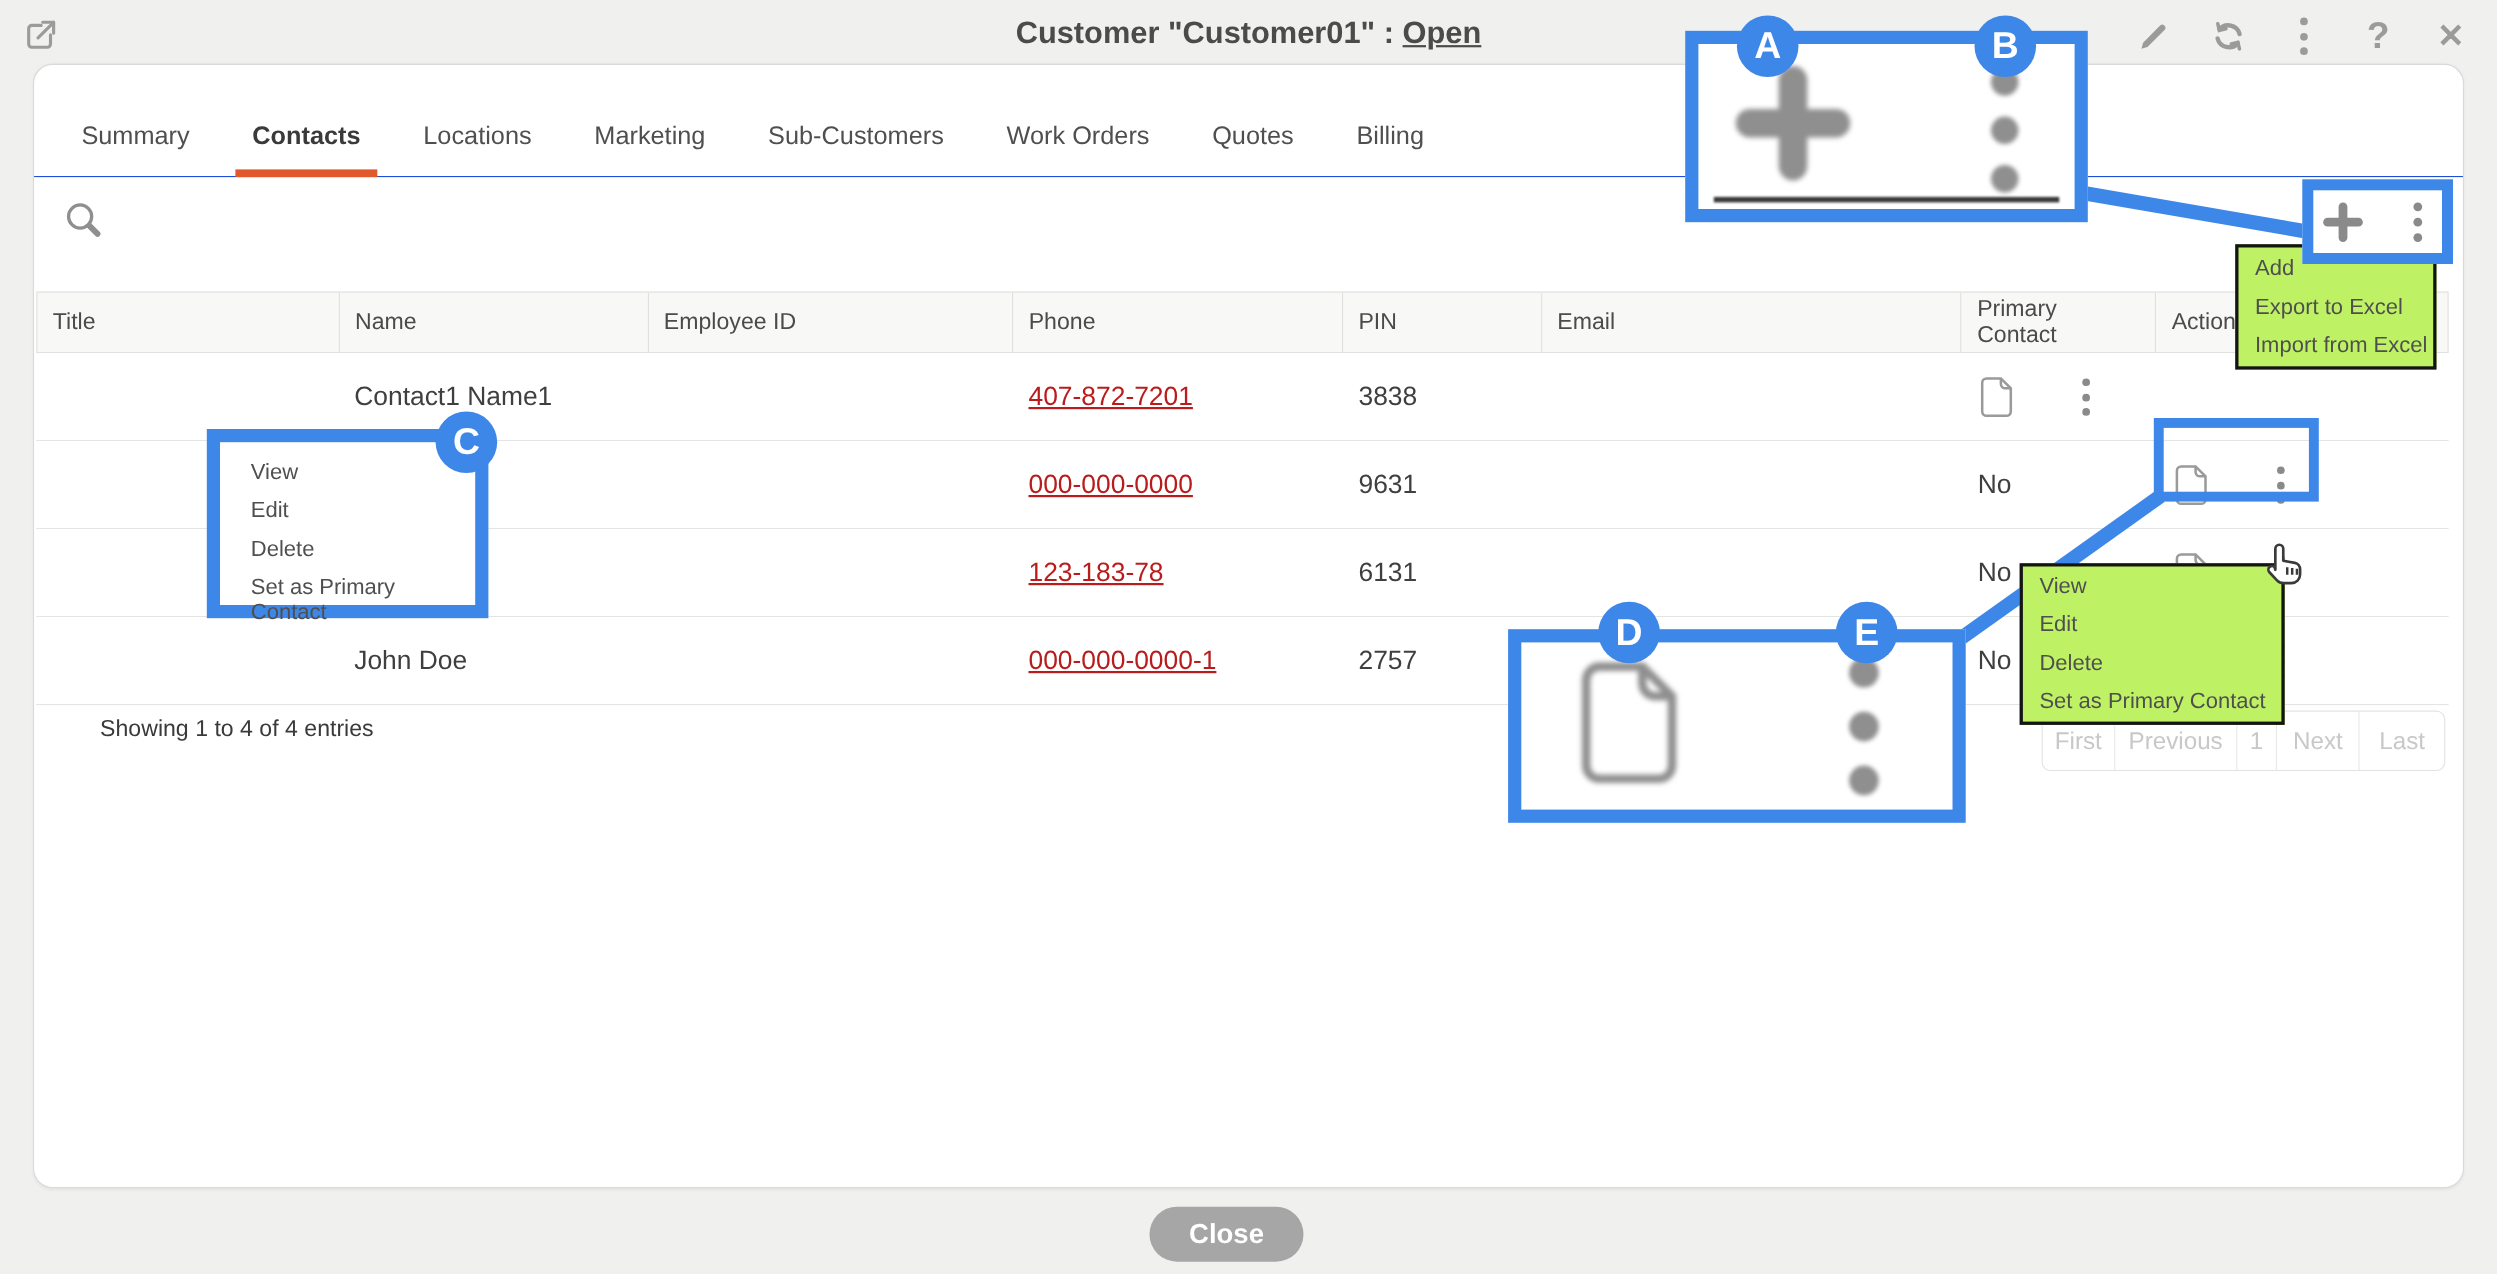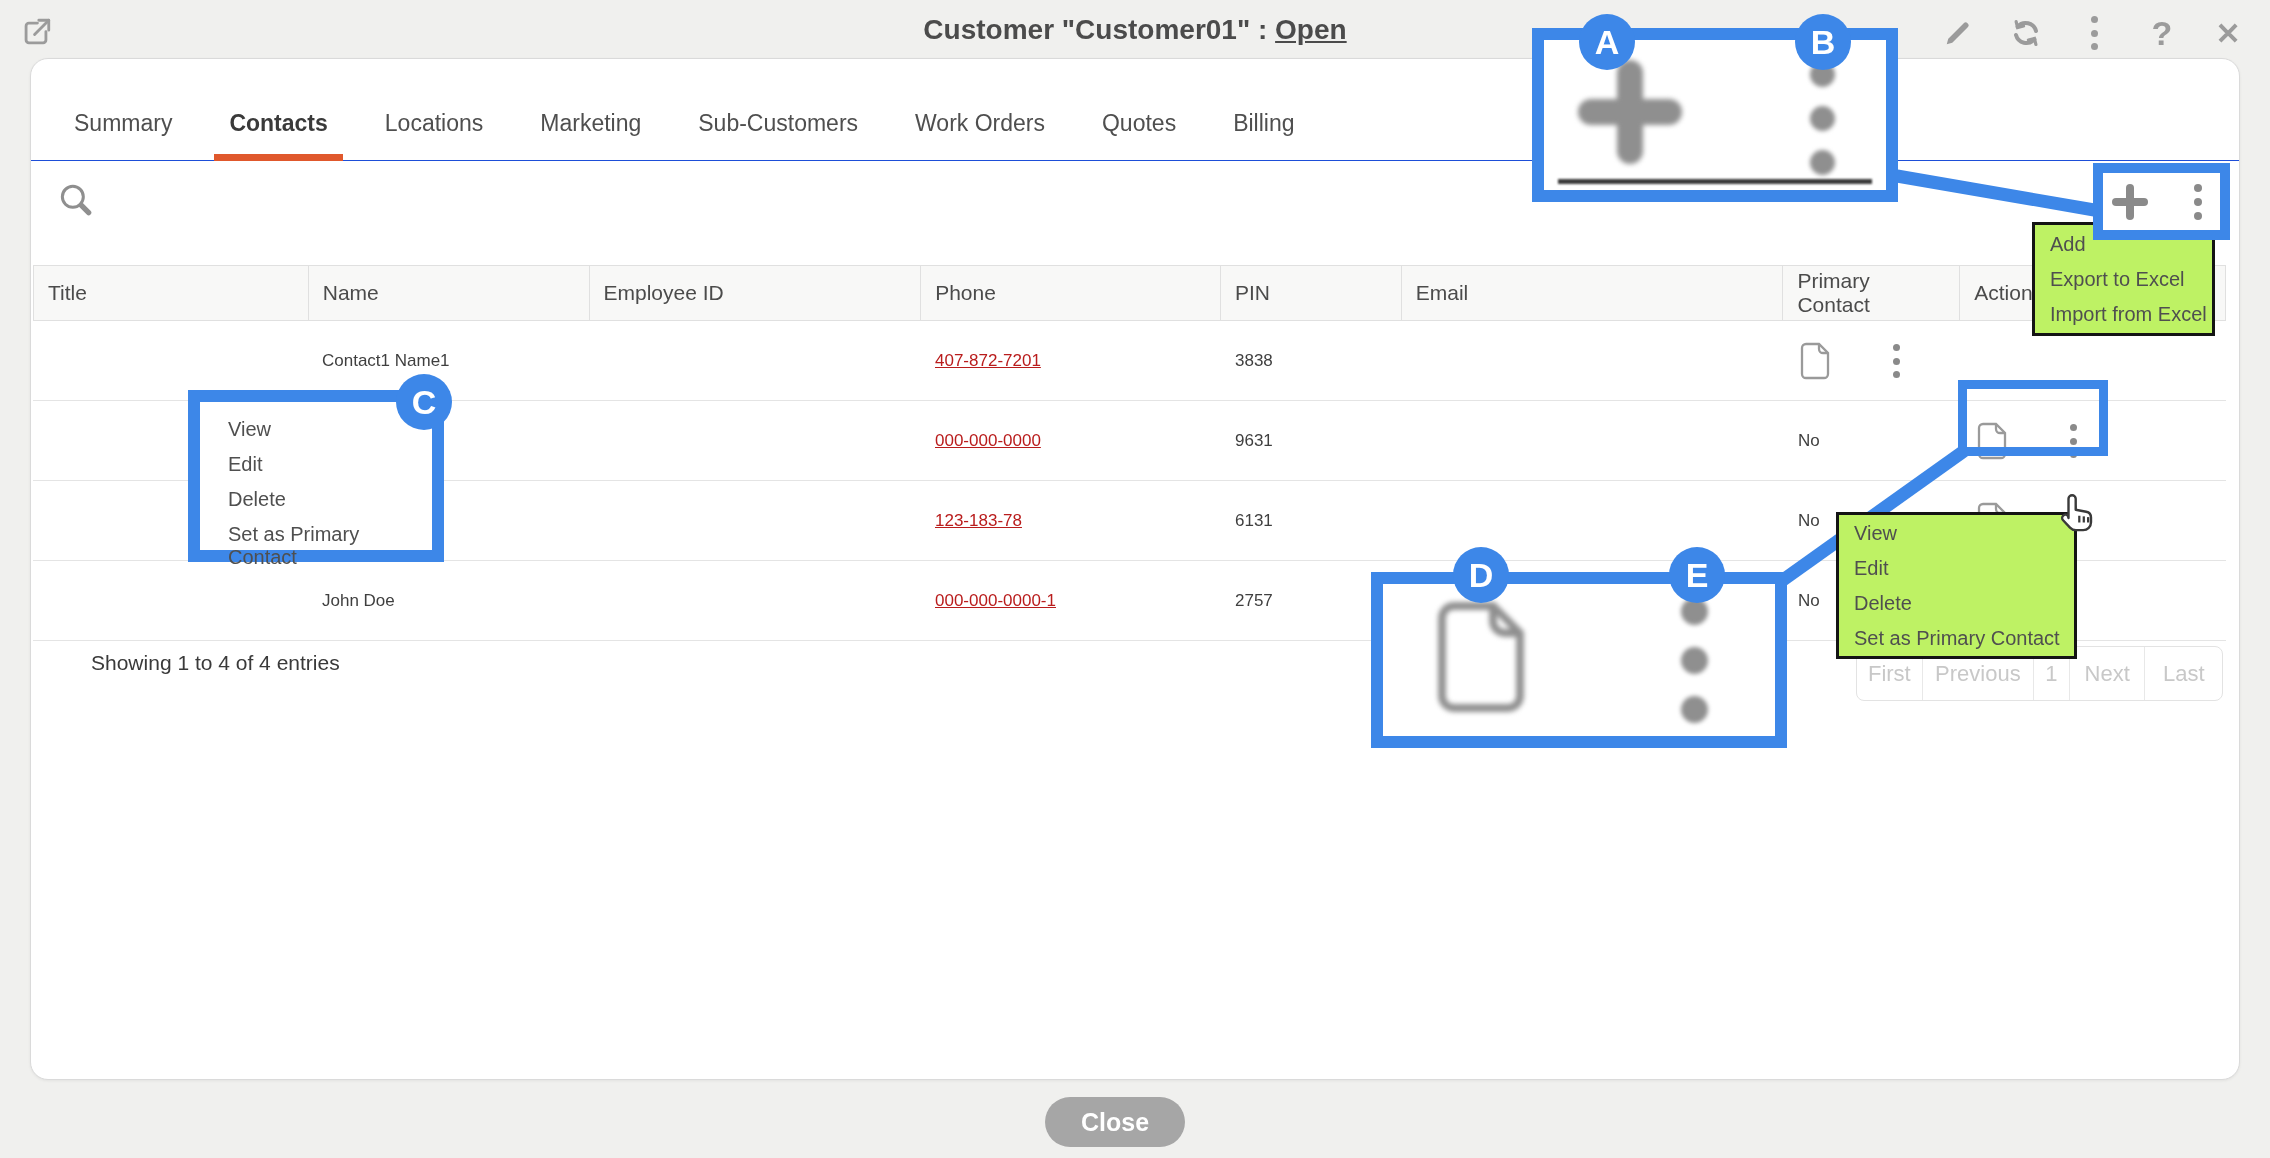--- a/index.html
+++ b/index.html
@@ -33,21 +33,21 @@
   .tab { position:relative; height:74px; display:flex; align-items:center; padding:0 15px; margin-right:27px; font-size:23px; color:#4f4f4f; cursor:pointer; }
   .tab.active { font-weight:bold; color:#3a3a3a; }
   .tab.active::after { content:""; position:absolute; left:0; right:0; bottom:0; height:7px; background:#E0582C; }
 
   
   .table { left:2px; top:206px; width:2193px; }
   .thead { display:flex; height:56px; background:#f8f8f7; border:1px solid #e0e0e0; }
   .th { display:flex; align-items:center; padding:0 14px; font-size:21px; color:#4b4b4b; border-right:1px solid #e0e0e0; line-height:1.15; }
   .th:last-child { border-right:none; }
   .tr { display:flex; height:80px; border-bottom:1px solid #e4e4e4; background:#fff; }
-  .td { display:flex; align-items:center; padding:0 14px; font-size:17px; color:#3f3f3f; }
+  .td { display:flex; align-items:center; padding:0 14px; font-size:24px; color:#3f3f3f; }
   .c0{width:275px}.c1{width:281px}.c2{width:332px}.c3{width:300px}.c4{width:181px}.c5{width:382px}.c6{width:177px}.c7{width:265px}
   .phone-link { text-decoration:underline; color:#b91c1c; cursor:pointer; }
   .actions-cell { position:relative; }
   .doc-btn { position:absolute; left:16px; top:21px; width:30px; height:38px; cursor:pointer; }
   .kebab { display:flex; flex-direction:column; align-items:center; cursor:pointer; }
   .kebab .dot { border-radius:50%; background:#8a8a8a; }
   .row-kebab { position:absolute; left:100px; top:23px; width:24px; height:34px; justify-content:space-between; }
   .row-kebab .dot { width:7px; height:7px; }
 
   .summary-text { left:15px; top:592px; font-size:21px; color:#3a3a3a;margin-left:45px; }

